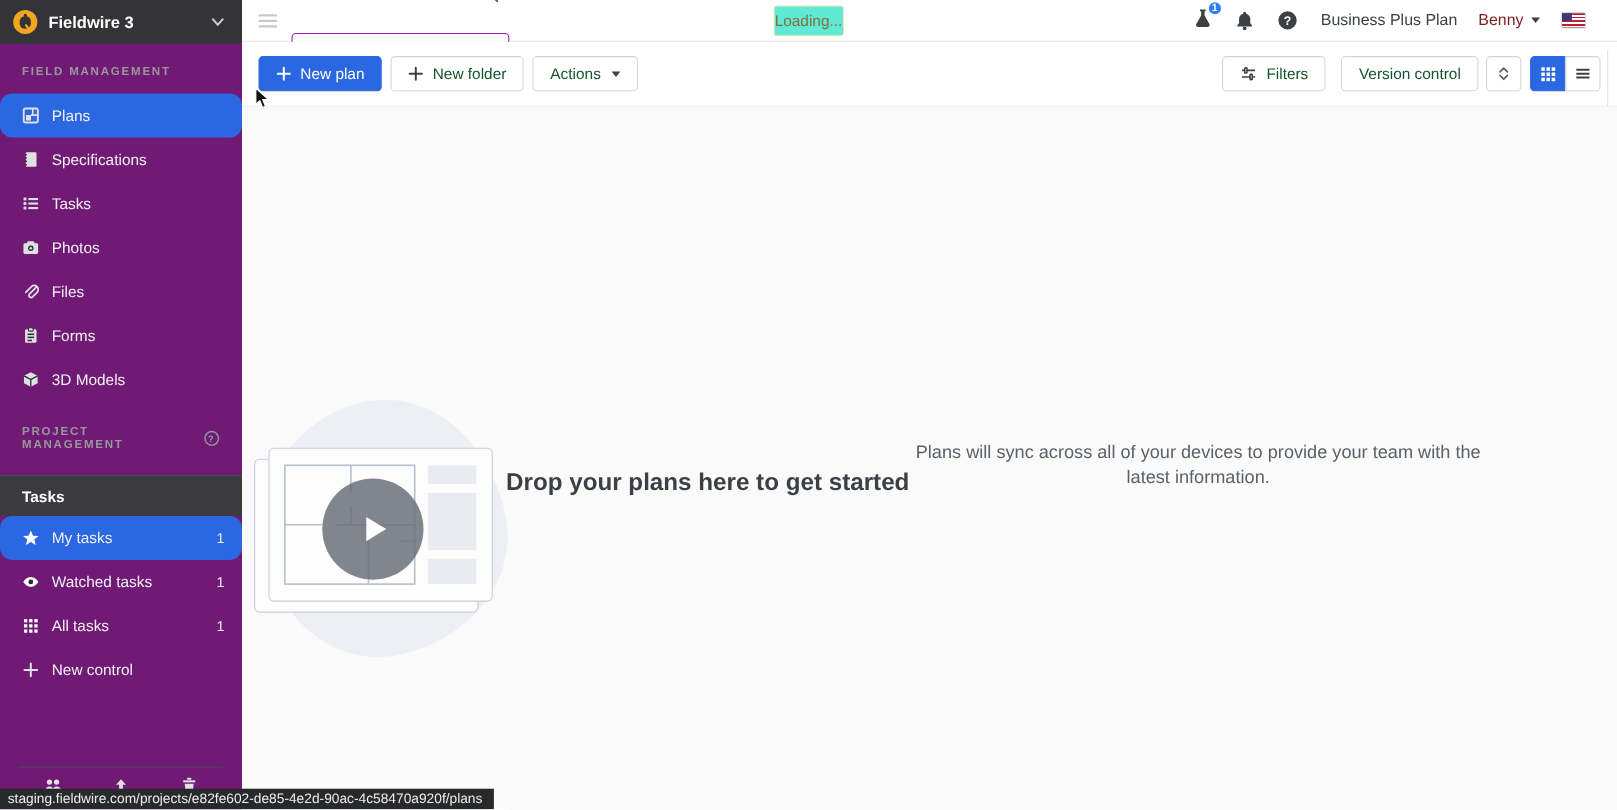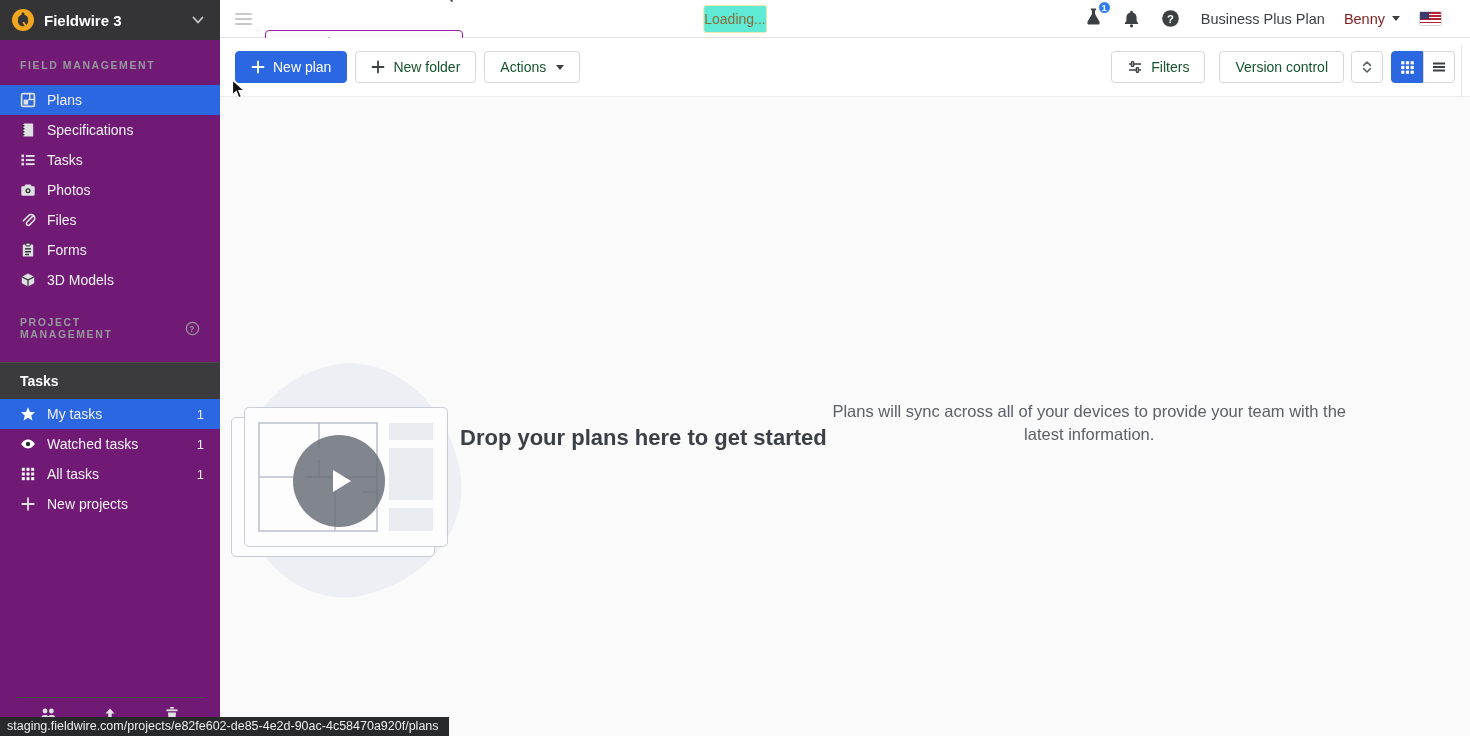--- a/index.html
+++ b/index.html
@@ -8,22 +8,22 @@
          font-family:"Liberation Sans", sans-serif; overflow:hidden; }
 
   
   .sidebar { position:absolute; left:0; top:0; width:220px; height:100%; background:#701a75; }
   .sb-header { height:40px; display:flex; align-items:center; padding:0 14px 0 11px; background:#343436; cursor:pointer; }
   .sb-title { font-size:15px; font-weight:bold; color:#fff; margin-left:9px; flex:1; }
   .sb-section { display:flex; align-items:center; padding:0 20px; font-size:10.5px; letter-spacing:1.6px;
                 color:#98989C; font-weight:bold; }
   .sb-section.first { margin-top:19px; margin-bottom:14px; }
   .sb-section.second { margin-top:21px; }
-  .sb-item { height:30px; display:flex; align-items:center; padding:0 16px 0 20px; font-size:14px;
-             color:#F1F1F3; cursor:pointer; }
+  .sb-item { height:40px; display:flex; align-items:center; padding:0 16px 0 20px; font-size:14px;
+             color:#F1F1F3; cursor:pointer;border-radius:11px; }
   .sb-item.selected { background:#2A67E0; }
   .sb-item .ico { width:16px; height:16px; margin-right:11px; flex:none; color:#DFE0E3; display:flex; }
   .sb-item .count { margin-left:auto; font-size:13px; color:#ECECEE; }
   .sb-tasksband { margin-top:22px; height:37px; background:#3B3B3D; border-top:1px solid #4B4B4E;
                   display:flex; align-items:center; padding:0 20px; font-size:14px; font-weight:bold; color:#fff; }
   .sb-footer { position:absolute; left:17px; right:17px; bottom:0; height:39px; border-top:1px solid #49494C;
                display:flex; justify-content:space-around; align-items:flex-start; padding-top:7px; }
   .sb-footer .ico { width:18px; height:18px; color:#E2E2E4; cursor:pointer; }
 
   
@@ -235,21 +235,21 @@
       </span>
       <span>All tasks</span>
       <span class="count">1</span>
     </div>
     <div class="sb-item">
       <span class="ico">
         <svg width="16" height="16" viewBox="0 0 16 16">
           <path d="M8 2.2 V13.8 M2.2 8 H13.8" stroke="#DFE0E3" stroke-width="1.8" stroke-linecap="round"></path>
         </svg>
       </span>
-      <span>New projects</span>
+      <span>New control</span>
     </div>
 
     <div class="sb-footer">
       <span class="ico">
         <svg width="18" height="18" viewBox="0 0 18 18">
           <circle cx="6" cy="6" r="2.4" fill="currentColor"></circle>
             <circle cx="12.4" cy="6" r="2.4" fill="currentColor"></circle>
           <path d="M2 14 a4 4 0 0 1 8 0 z M8.6 14 a4 4 0 0 1 8 0 z" fill="currentColor"></path>
         </svg>
       </span>

